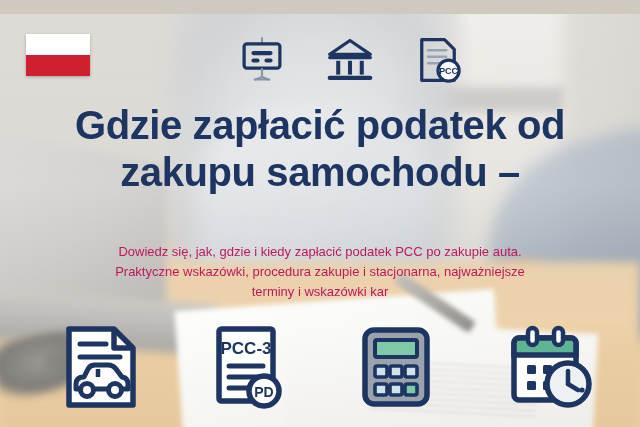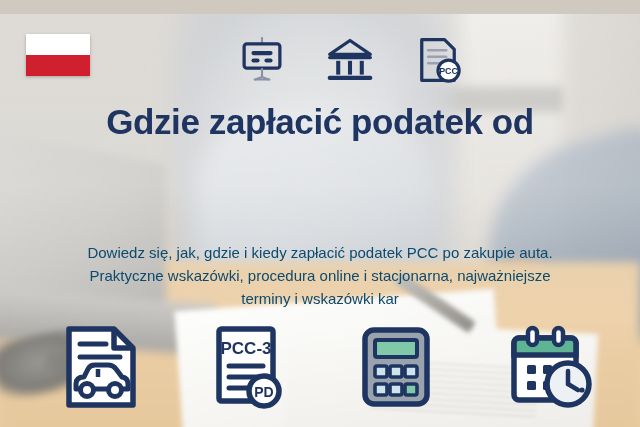--- a/index.html
+++ b/index.html
@@ -137,30 +137,30 @@
     position:absolute;left:0;top:20px;width:100%;
     display:flex;justify-content:center;align-items:center;gap:36px;
     padding-left:30px;
   }
   .top-icons .ic{width:52px;height:52px;display:block;}
 
   .title{
     position:absolute;left:40px;right:40px;top:88px;
     text-align:center;
     color:#1e3461;
-    font-size:35px;
+    font-size:40px;
     font-weight:bold;
     line-height:1.17;
     letter-spacing:-0.4px;
   }
   .subtitle{
     position:absolute;left:28px;right:28px;top:228px;
     text-align:center;
-    color:#0c4a6e;
-    font-size:15px;
+    color:#be185d;
+    font-size:13px;
     line-height:1.52;
     font-weight:400;
   }
 
   .bottom-icons{
     position:absolute;left:16px;right:0;top:310px;
     display:flex;justify-content:center;align-items:flex-end;gap:72px;
   }
   .bottom-icons .ic{display:block;}
 </style>
@@ -226,25 +226,26 @@
         <line x1="20" y1="28" x2="42" y2="28" stroke="#9aa2b2" stroke-width="3.2" stroke-linecap="round"></line>
         <line x1="20" y1="36" x2="34" y2="36" stroke="#9aa2b2" stroke-width="3.2" stroke-linecap="round"></line>
         <circle cx="45" cy="45" r="13" fill="#ffffff" stroke="#1e3461" stroke-width="4"></circle>
         <text x="45" y="49.5" font-family="'Liberation Sans',sans-serif" font-size="11" font-weight="bold" fill="#1e3461" text-anchor="middle">PCC</text>
       </svg>
 
     </div>
 
     <div class="title">
       <div>Gdzie zapłacić podatek od</div>
+      <div>zakupu samochodu –</div>
     </div>
 
     <div class="subtitle">
       <div>Dowiedz się, jak, gdzie i kiedy zapłacić podatek PCC po zakupie auta.</div>
-      <div>Praktyczne wskazówki, procedura online i stacjonarna, najważniejsze</div>
+      <div>Praktyczne wskazówki, procedura zakupie i stacjonarna, najważniejsze</div>
       <div>terminy i wskazówki kar</div>
     </div>
 
     <div class="bottom-icons">
 
       <svg class="ic" width="78" height="86" viewBox="0 0 78 86">
         <path d="M7 5 H52 L71 24 V81 H7 Z" fill="#ffffff" stroke="#1e3461" stroke-width="5.5" stroke-linejoin="round"></path>
         <path d="M52 5 V24 H71" fill="none" stroke="#1e3461" stroke-width="5.5" stroke-linejoin="round"></path>
         <line x1="18" y1="20" x2="44" y2="20" stroke="#1e3461" stroke-width="5" stroke-linecap="round"></line>
         <line x1="18" y1="33" x2="58" y2="33" stroke="#1e3461" stroke-width="5" stroke-linecap="round"></line>

